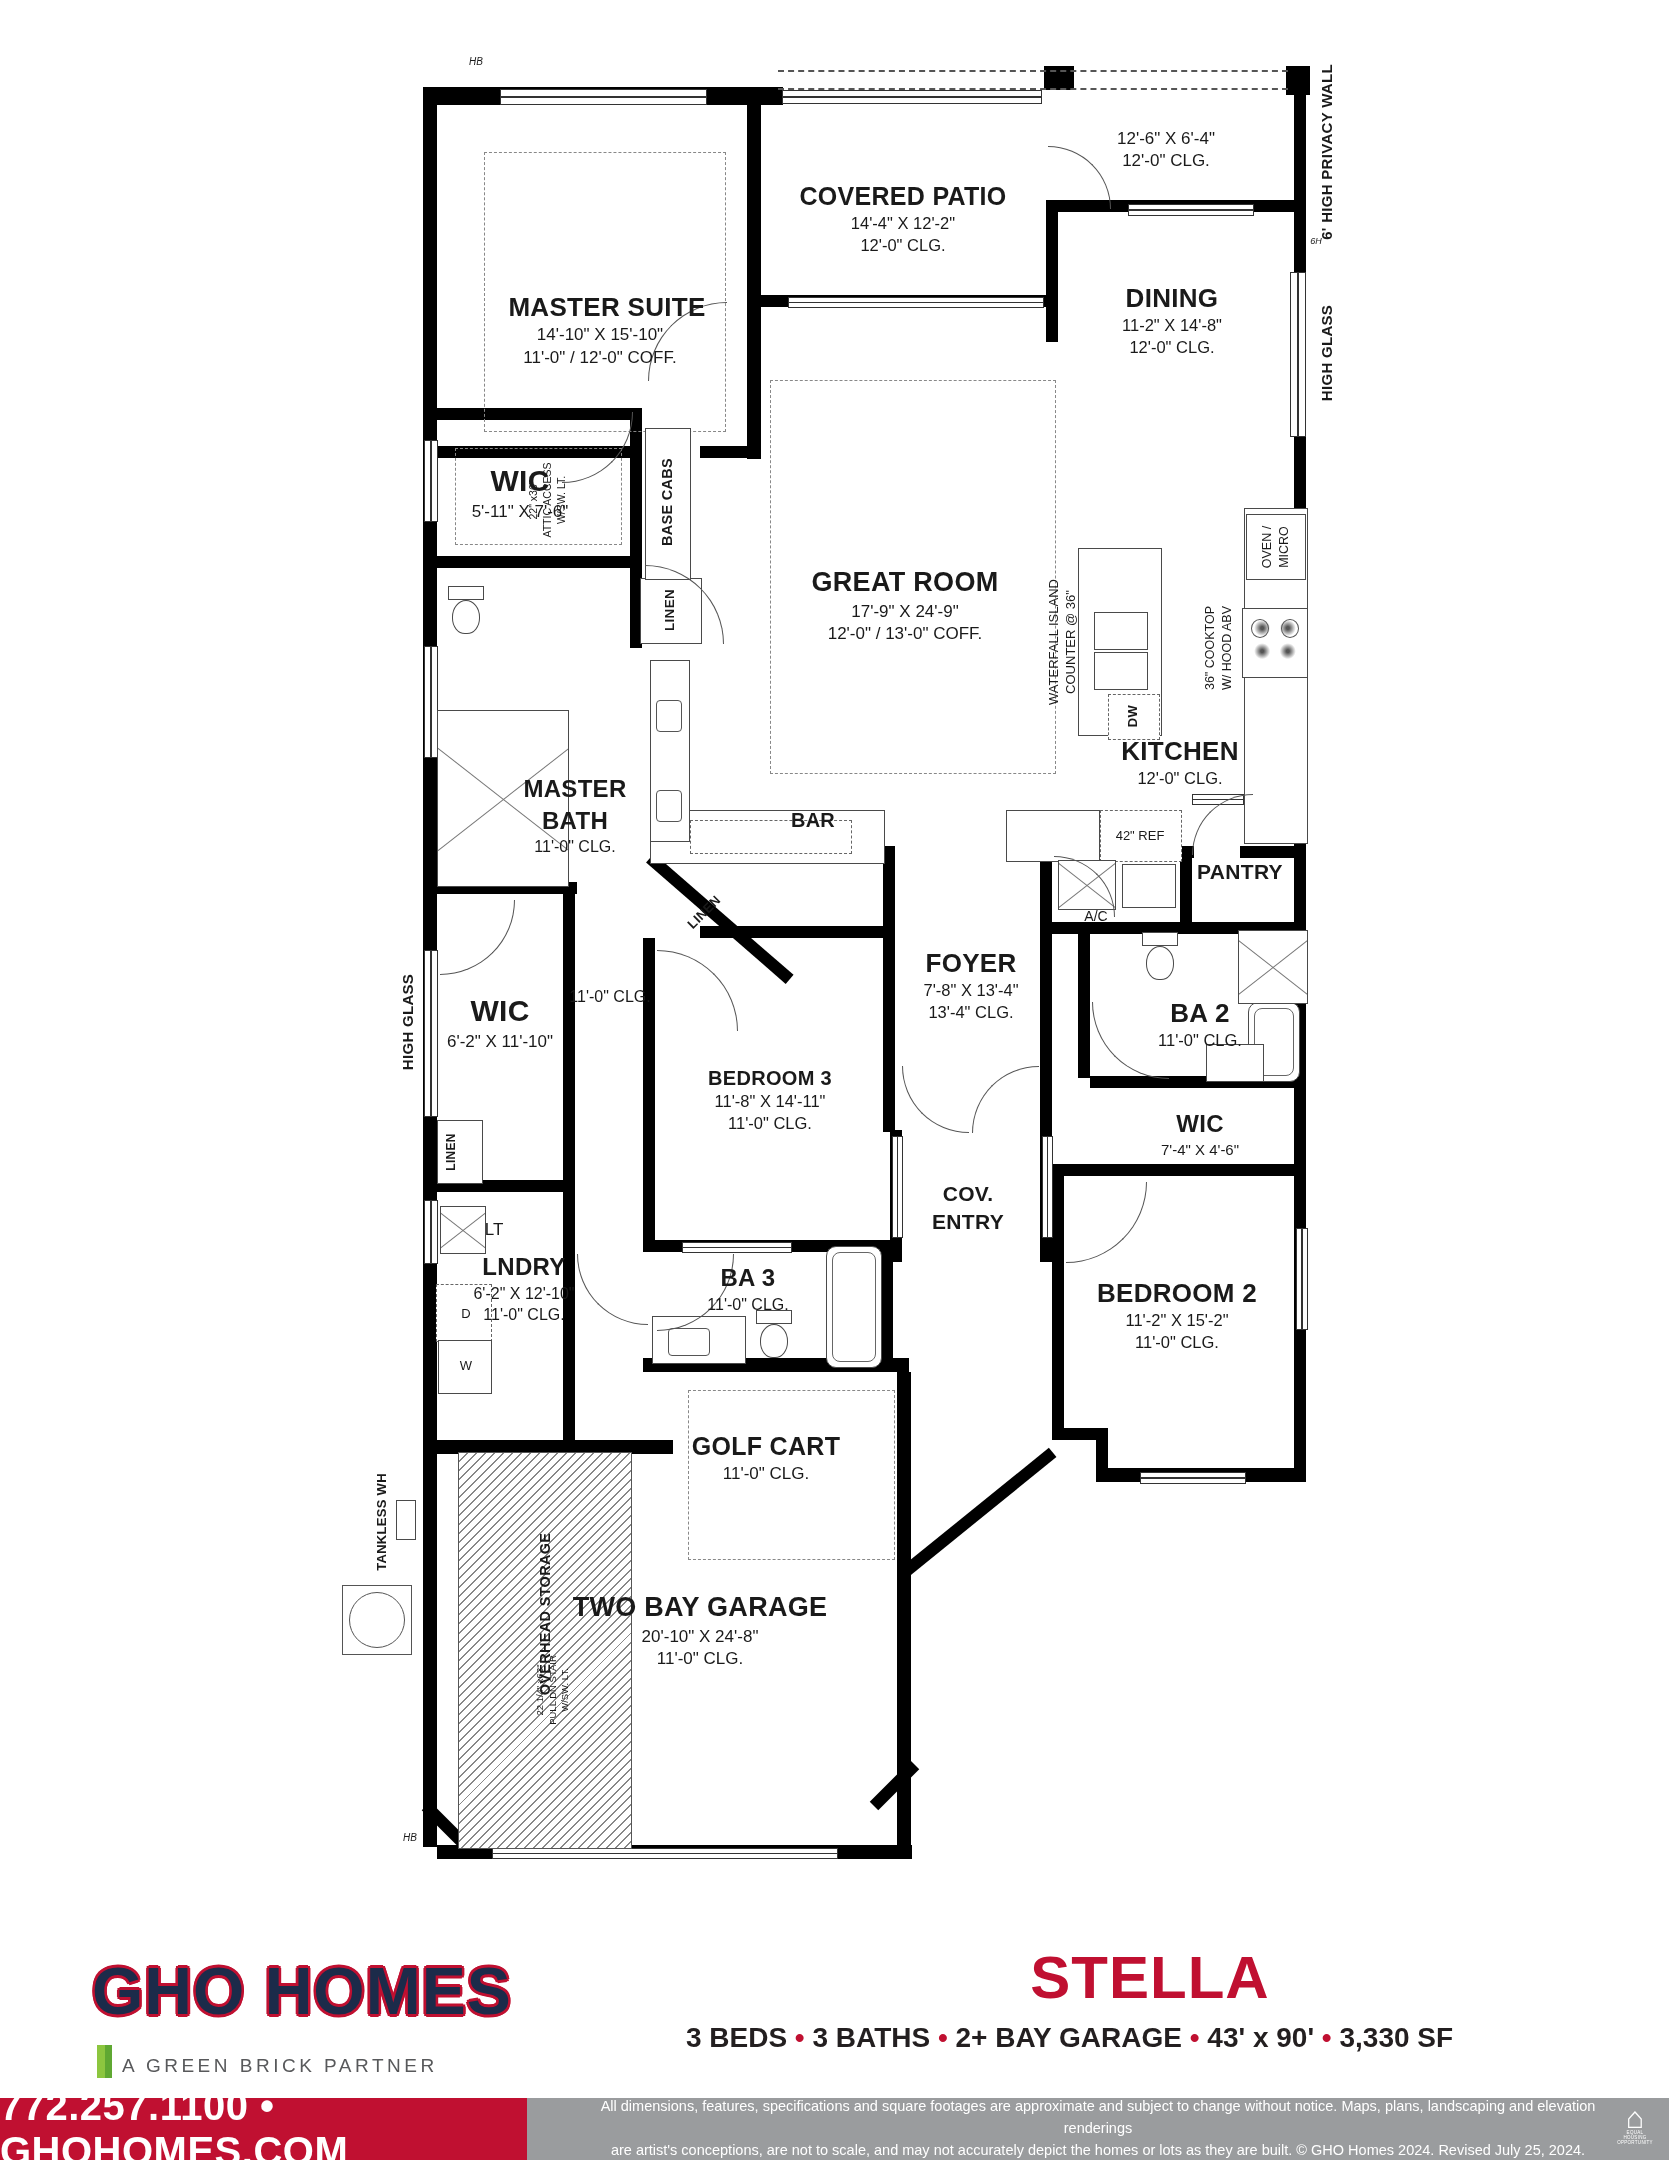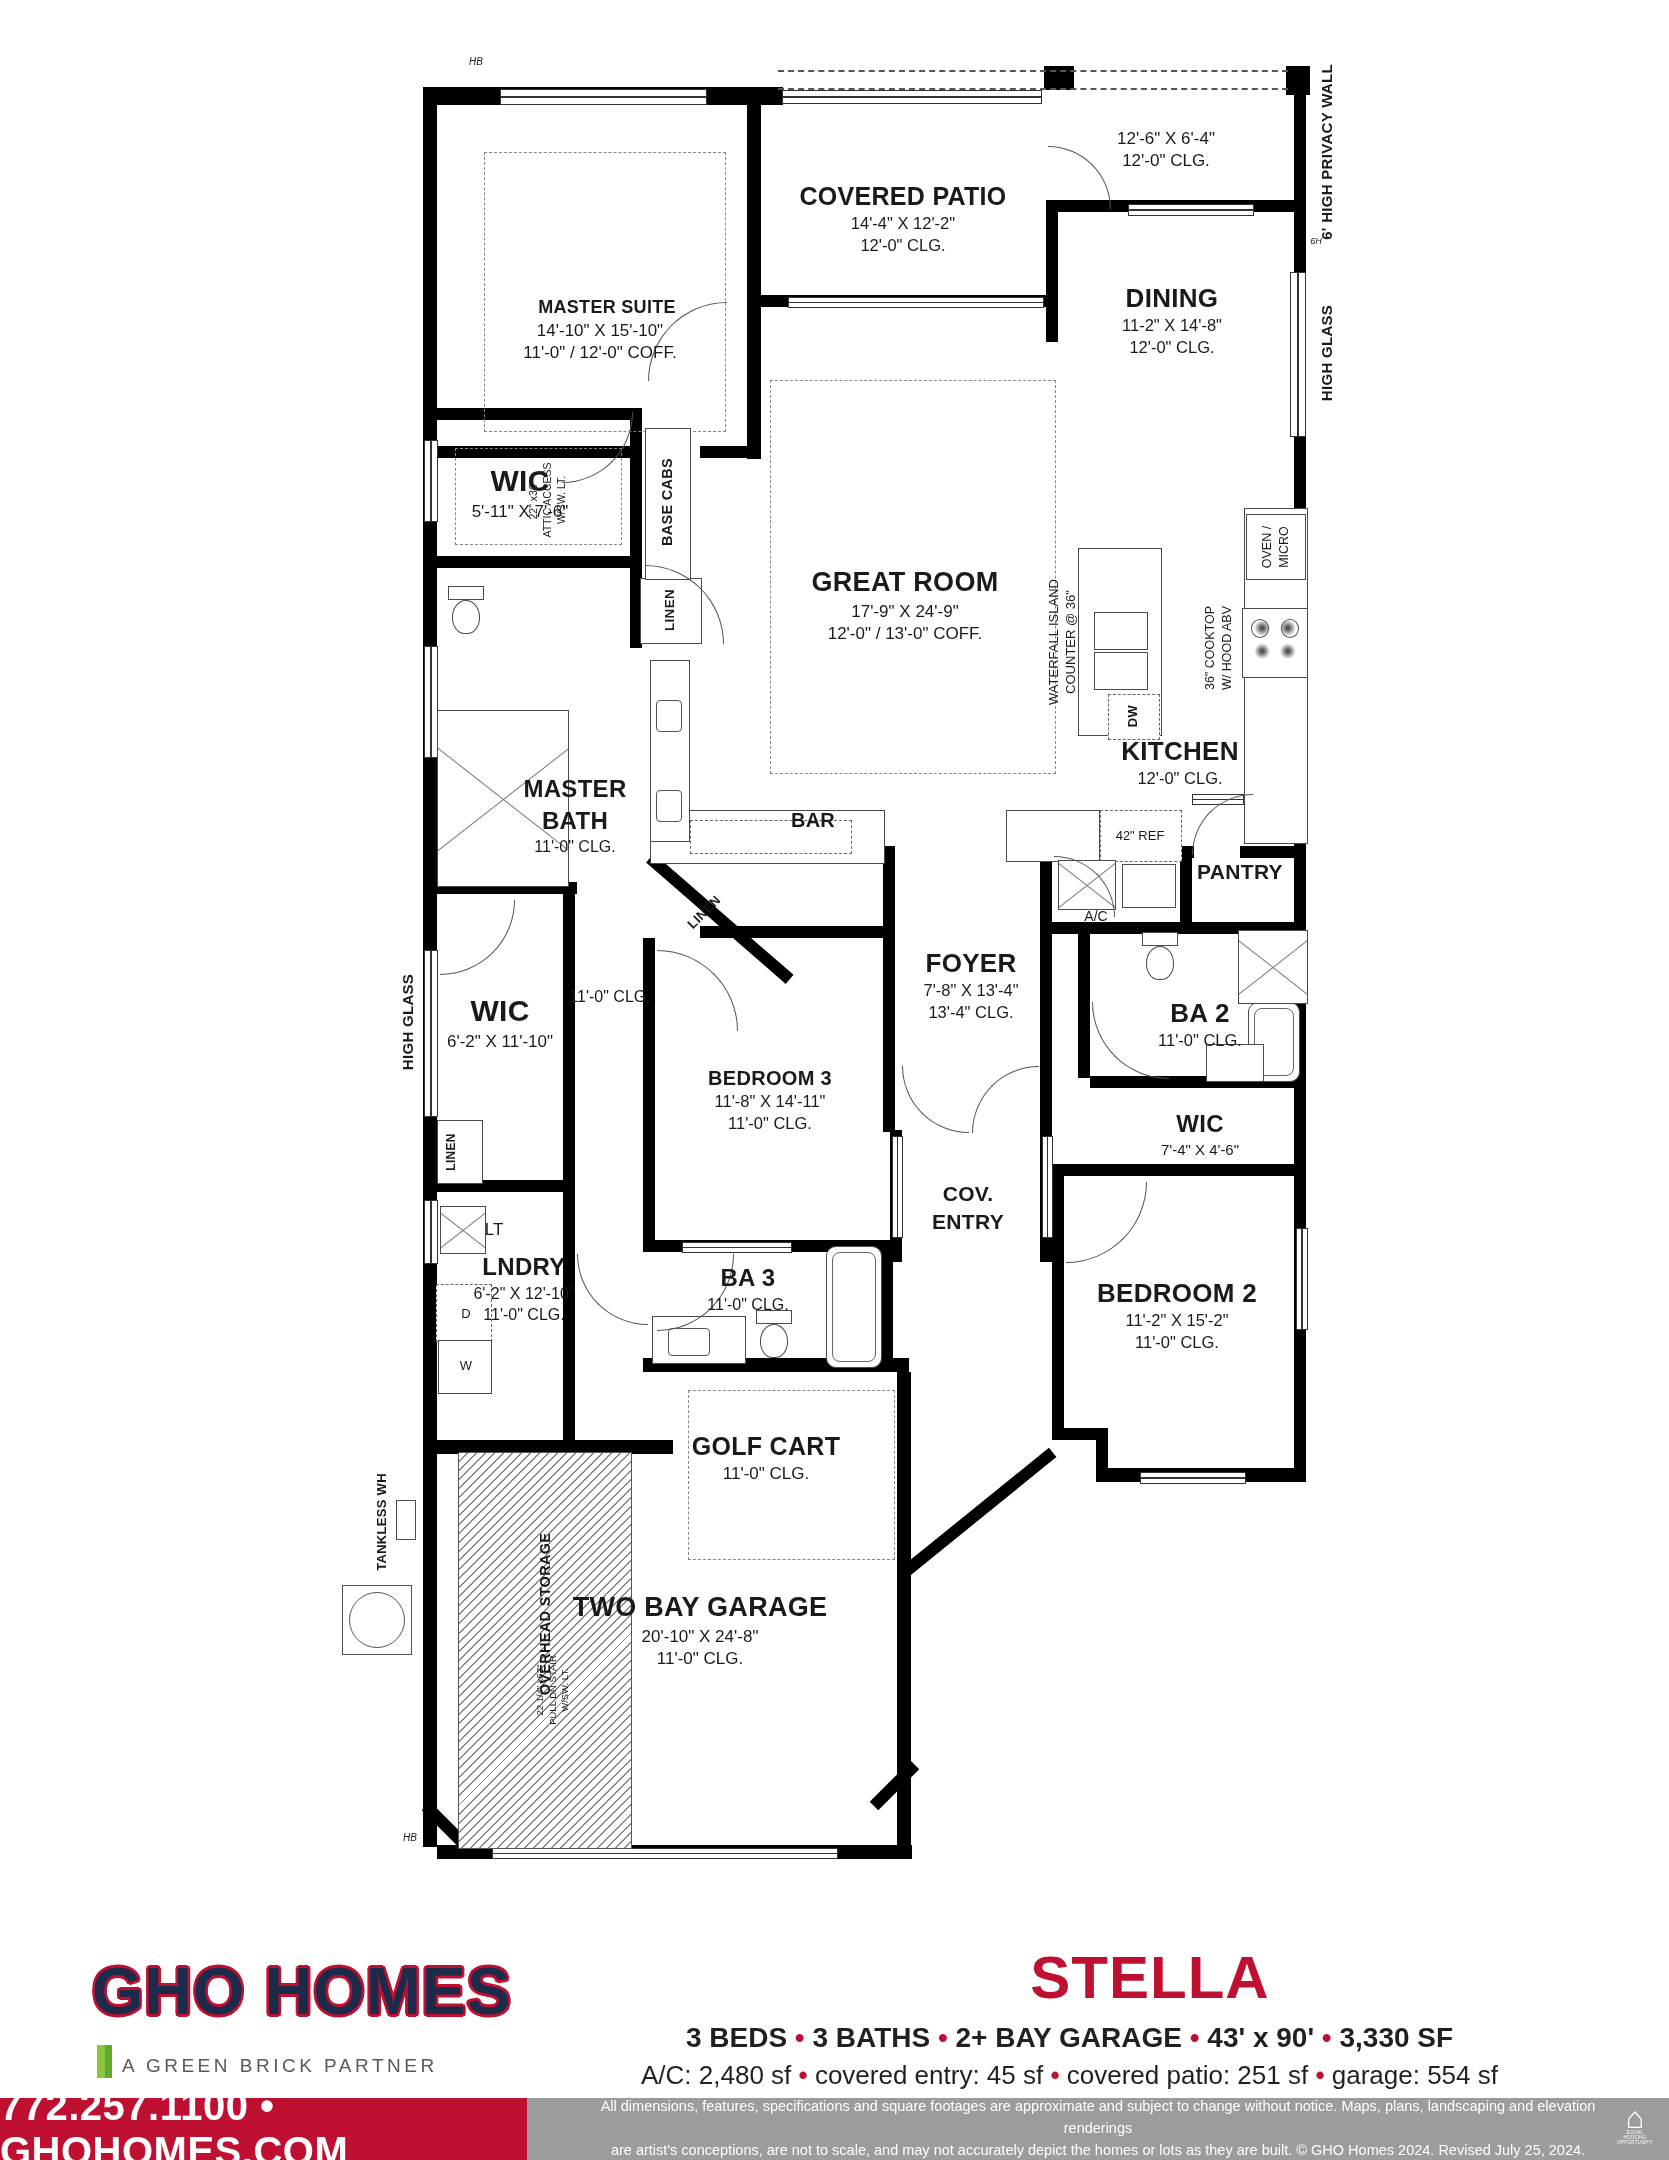--- a/index.html
+++ b/index.html
@@ -181,21 +181,21 @@
       <div class="arc" style="left: 577px; top: 1254px; width: 70px; height: 70px; transform: rotate(0deg);"></div>
       <div class="arc" style="left: 1192px; top: 794px; width: 60px; height: 60px; transform: rotate(90deg);"></div>
       <div class="arc" style="left: 902px; top: 1066px; width: 66px; height: 66px; transform: rotate(0deg);"></div>
       <div class="arc" style="left: 972px; top: 1066px; width: 66px; height: 66px; transform: rotate(90deg);"></div>
       <div class="arc" style="left: 648px; top: 302px; width: 78px; height: 78px; transform: rotate(90deg);"></div>
       <div class="arc" style="left: 1048px; top: 146px; width: 62px; height: 62px; transform: rotate(180deg);"></div>
       <div class="lbl" style="left: 476px; top: 62px; transform: translate(-50%, -50%);">
         <div class="rd2" style="font-size: 10px; font-style: italic;">HB</div>
       </div>
       <div class="lbl" style="left: 600px; top: 330px; transform: translate(-50%, -50%);">
-        <div class="rn" style="font-size: 18px; margin-left: 14px;">MASTER SUITE</div>
+        <div class="rn" style="font-size: 26px; margin-left: 14px;">MASTER SUITE</div>
         <div class="rd2" style="font-size: 17px;">14'-10" X 15'-10"</div>
         <div class="rd2" style="font-size: 17px;">11'-0" / 12'-0" COFF.</div>
       </div>
       <div class="lbl" style="left: 903px; top: 218px; transform: translate(-50%, -50%);">
         <div class="rn" style="font-size: 25px;">COVERED PATIO</div>
         <div class="rd2" style="font-size: 16.5px;">14'-4" X 12'-2"</div>
         <div class="rd2" style="font-size: 16.5px;">12'-0" CLG.</div>
       </div>
       <div class="lbl" style="left: 1166px; top: 150px; transform: translate(-50%, -50%);">
         <div class="rd2" style="font-size: 17px;">12'-6" X 6'-4"</div>
@@ -356,21 +356,20 @@
         <div class="rd2" style="font-size: 10px; font-style: italic;">HB</div>
       </div>
     </div>
 
 <div id="footer">
   <div class="gho-logo">GHO HOMES</div>
   <div class="brick"></div>
   <div class="gbp">A GREEN BRICK PARTNER</div>
   <div class="stella">STELLA</div>
   <div class="spec1">3 BEDS <span class="rd">•</span> 3 BATHS <span class="rd">•</span> 2+ BAY GARAGE <span class="rd">•</span> 43' x 90' <span class="rd">•</span> 3,330 SF</div>
-  <div class="spec2">A/C: 2,480 sf <span class="rd">•</span> covered entry: 45 sf <span class="rd">•</span> covered patio: 251 sf <span class="rd">•</span> garage: 554 sf</div>
 </div>
 <div id="redbar">
   <span>772.257.1100 • GHOHOMES.COM</span>
 </div>
 <div id="graybar">
   <div class="dline">All dimensions, features, specifications and square footages are approximate and subject to change without notice. Maps, plans, landscaping and elevation renderings</div>
   <div class="dline">are artist's conceptions, are not to scale, and may not accurately depict the homes or lots as they are built. © GHO Homes 2024. Revised July 25, 2024.</div>
   <div class="ehl">
     <div class="house">⌂</div>
     <div class="ehtxt">EQUAL HOUSING OPPORTUNITY</div>

